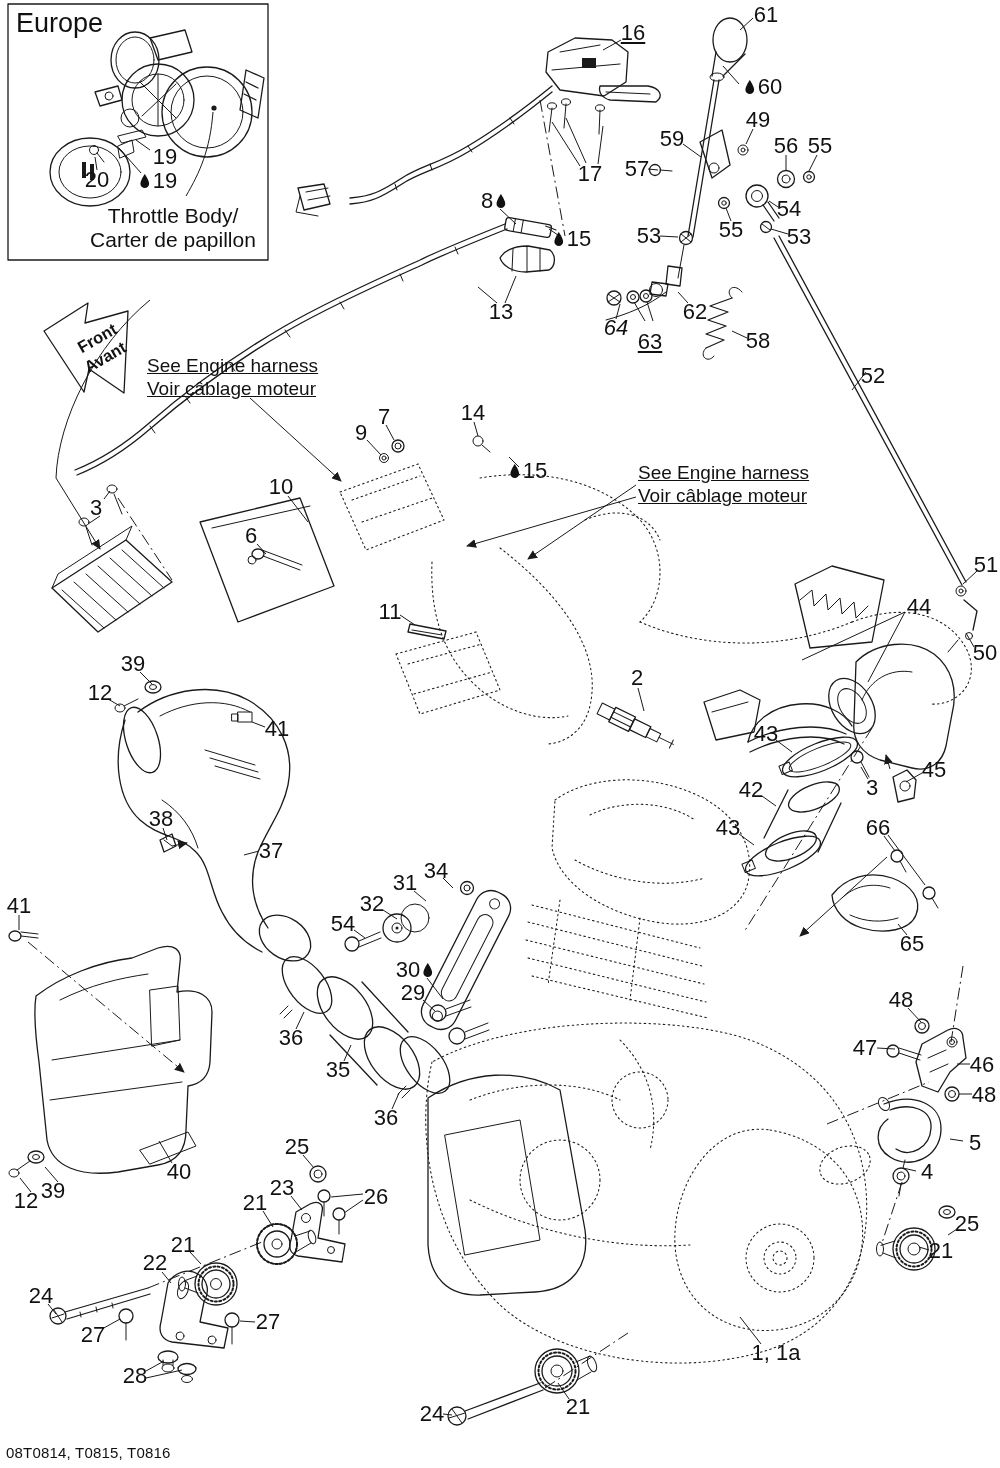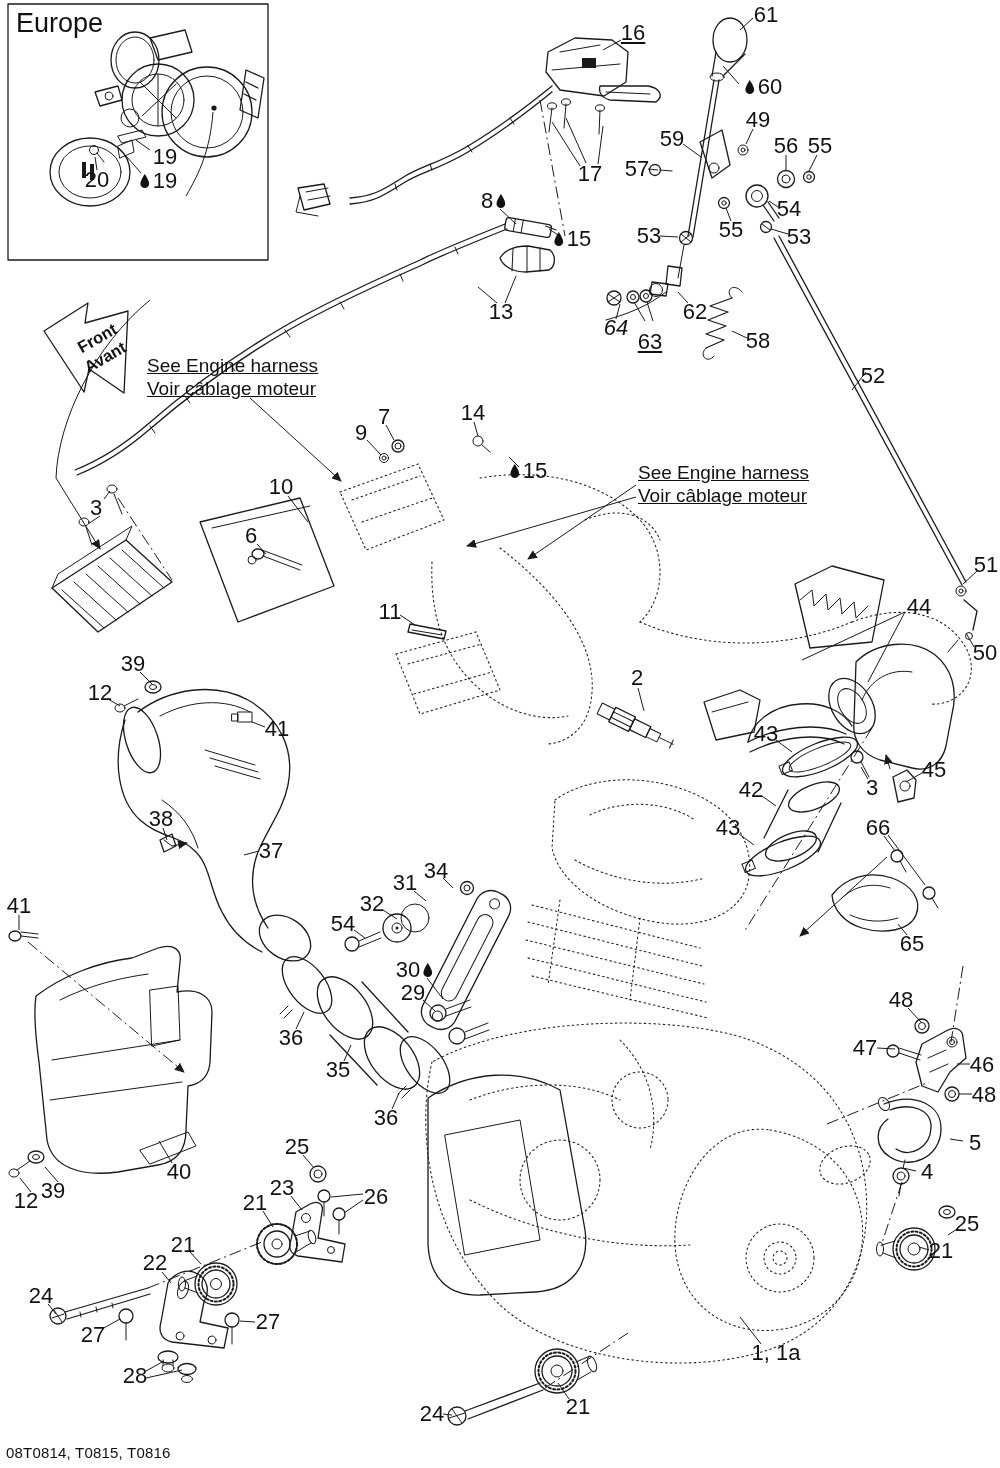--- a/index.html
+++ b/index.html
@@ -439,20 +439,24 @@
     <path d="M636 497 L467 546" class="ldr" marker-end="url(#ah)"></path>
     <path d="M887 857 L800 936" class="ldr" marker-end="url(#ah)"></path>
     <path d="M890 769 L886 755" class="ldr" marker-end="url(#ah)"></path>
     <path d="M172 846 L187 843" class="ldr" marker-end="url(#ah)"></path>
     <path d="M150 300 C95 345 58 420 56 478 L100 549" class="ldr" marker-end="url(#ah)"></path>
   </g>
 </svg>
 
 <div class="inset-label">Europe</div>
 
+<div class="caption">
+  <div>Throttle Body/</div>
+  <div>Carter de papillon</div>
+</div>
 
 <div id="notes">
       <div class="note" style="left: 147px; top: 354px;">
         <div>See Engine harness</div>
         <div>Voir câblage moteur</div>
       </div>
       <div class="note" style="left: 638px; top: 461px;">
         <div>See Engine harness</div>
         <div>Voir câblage moteur</div>
       </div>

